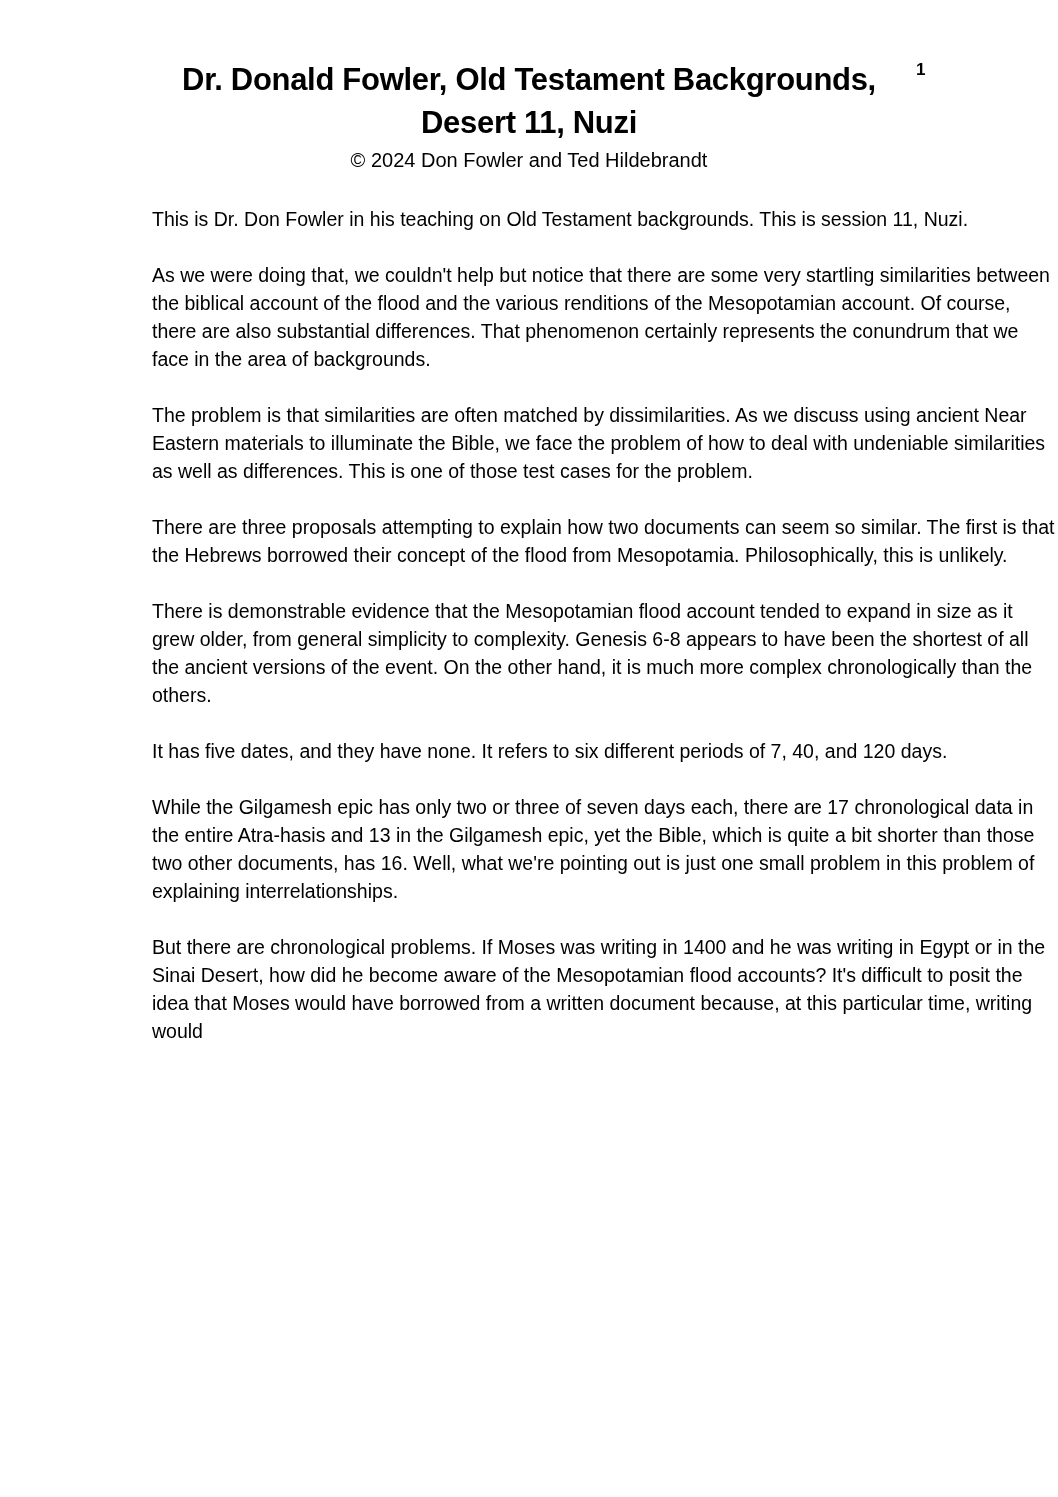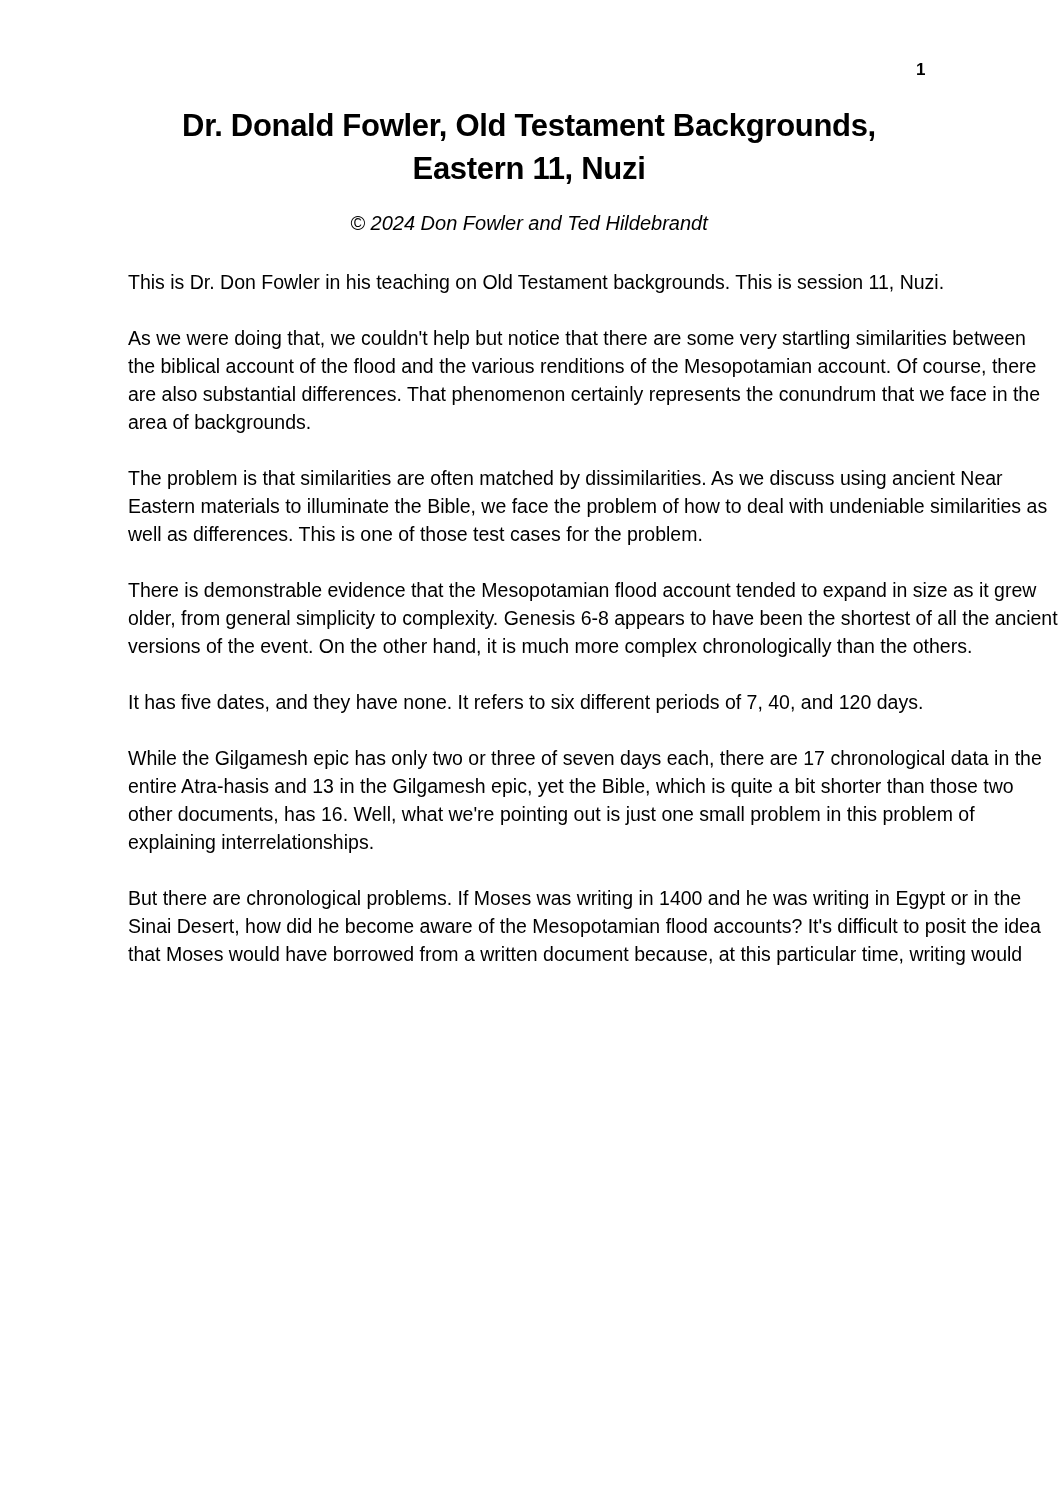--- a/index.html
+++ b/index.html
@@ -22,65 +22,66 @@
   }
   .page-number {
     position: absolute;
     top: 60px;
     left: 916px;
     font-size: 17px;
     font-weight: bold;
   }
   .title {
     margin: 0;
-    padding-top: 104px;
+    padding-top: 58px;
     text-align: center;
     font-size: 31px;
     font-weight: bold;
     line-height: 43px;
     letter-spacing: -0.3px;
   }
   .title-line {
     display: block;
   }
   .copyright {
     text-align: center;
     font-size: 20px;
-    margin-top: 20px;
+    margin-top: 3px;
     line-height: 26px;
-    font-style: italic;
   }
   .content {
     margin-top: 32px;
     padding-left: 128px;
     font-size: 19.5px;
     line-height: 28px;
     text-align: left;
+    margin-left: 24px;
   }
   .content p {
     margin: 0 0 28px 0;
   }
 </style>
 </head>
 <body>
 
 <div class="page">
 
   <div class="page-number">1</div>
 
   <h1 class="title">
     <span class="title-line">Dr. Donald Fowler, Old Testament Backgrounds,</span>
-    <span class="title-line">Eastern 11, Nuzi</span>
+    <span class="title-line">Desert 11, Nuzi</span>
   </h1>
 
   <div class="copyright">© 2024 Don Fowler and Ted Hildebrandt</div>
 
   <div class="content">
     <p>This is Dr. Don Fowler in his teaching on Old Testament backgrounds. This is session 11, Nuzi.</p>
     <p>As we were doing that, we couldn't help but notice that there are some very startling similarities between the biblical account of the flood and the various renditions of the Mesopotamian account. Of course, there are also substantial differences. That phenomenon certainly represents the conundrum that we face in the area of backgrounds.</p>
     <p>The problem is that similarities are often matched by dissimilarities. As we discuss using ancient Near Eastern materials to illuminate the Bible, we face the problem of how to deal with undeniable similarities as well as differences. This is one of those test cases for the problem.</p>
+    <p>There are three proposals attempting to explain how two documents can seem so similar. The first is that the Hebrews borrowed their concept of the flood from Mesopotamia. Philosophically, this is unlikely.</p>
     <p>There is demonstrable evidence that the Mesopotamian flood account tended to expand in size as it grew older, from general simplicity to complexity. Genesis 6-8 appears to have been the shortest of all the ancient versions of the event. On the other hand, it is much more complex chronologically than the others.</p>
     <p>It has five dates, and they have none. It refers to six different periods of 7, 40, and 120 days.</p>
     <p>While the Gilgamesh epic has only two or three of seven days each, there are 17 chronological data in the entire Atra-hasis and 13 in the Gilgamesh epic, yet the Bible, which is quite a bit shorter than those two other documents, has 16. Well, what we're pointing out is just one small problem in this problem of explaining interrelationships.</p>
     <p>But there are chronological problems. If Moses was writing in 1400 and he was writing in Egypt or in the Sinai Desert, how did he become aware of the Mesopotamian flood accounts? It's difficult to posit the idea that Moses would have borrowed from a written document because, at this particular time, writing would</p>
   </div>
 
 </div>
 
 </body></html>

